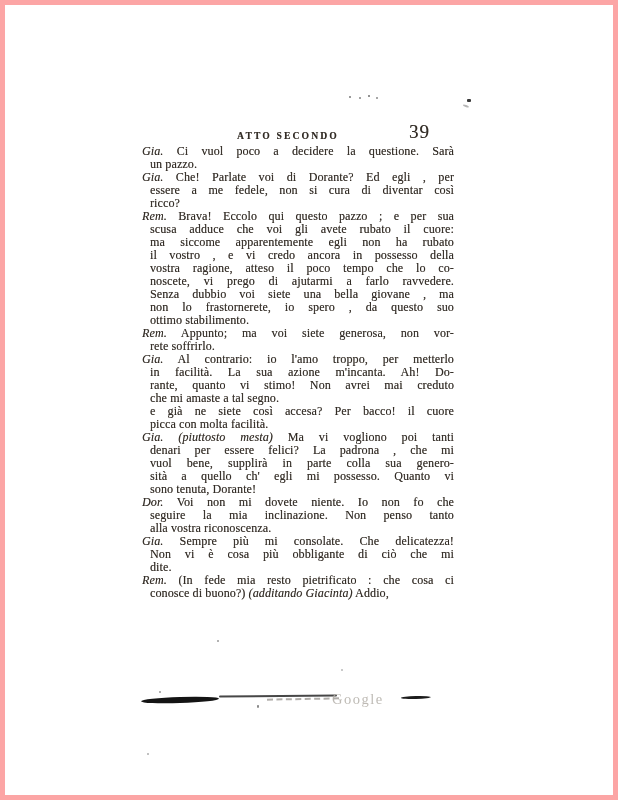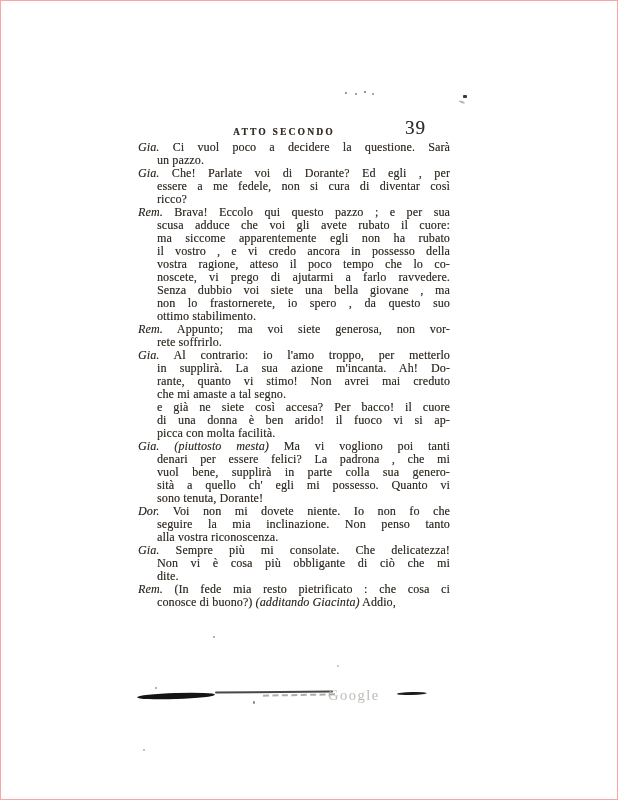--- a/index.html
+++ b/index.html
@@ -11,21 +11,21 @@
   body{
     width:618px;height:800px;
     background:#fff;
     font-family:"Liberation Serif", serif;
     position:relative;
     overflow:hidden;
   }
   .page{
     position:absolute;inset:0;
     background:var(--paper);
-    border:1px solid #fca5a5;
+    border:5px solid #fca5a5;
     box-sizing:border-box;
   }
   
   .header-title{
     position:absolute;
     left:137px;top:126px;width:312px;
     transform:translateX(-10px);
     text-align:center;
     font-size:9.5px;
     font-weight:bold;
@@ -47,21 +47,21 @@
     position:absolute;
     left:137px;top:140px;width:312px;
     color:var(--ink);
     font-size:12px;
     line-height:13px;
     letter-spacing:0.12px;
     text-shadow:0.2px 0.2px 0.35px rgba(50,40,30,0.5);
   }
   .line{text-align:justify;}
   .line.just{text-align-last:justify;}
-  .line.cont{margin-left:19px;}
+  .line.cont{margin-left:8px;}
   .speaker{font-style:italic;}
   .line i{font-style:italic;}
   
   .art{position:absolute;}
   .smudge-left{
     left:136px;top:692px;width:78px;height:6px;
     background:#141414;border-radius:50%;
     transform:rotate(-2deg);
   }
   .scan-line-mid{
@@ -118,27 +118,26 @@
         <div class="line cont just">Senza dubbio voi siete una bella giovane , ma</div>
         <div class="line cont just">non lo frastornerete, io spero , da questo suo</div>
         <div class="line cont">ottimo stabilimento.</div>
       </div>
       <div class="para">
         <div class="line just"><i class="speaker">Rem.</i> Appunto; ma voi siete generosa, non vor-</div>
         <div class="line cont">rete soffrirlo.</div>
       </div>
       <div class="para">
         <div class="line just"><i class="speaker">Gia.</i> Al contrario: io l'amo troppo, per metterlo</div>
-        <div class="line cont just">in supplirà. La sua azione m'incanta. Ah! Do-</div>
+        <div class="line cont just">in facilità. La sua azione m'incanta. Ah! Do-</div>
         <div class="line cont just">rante, quanto vi stimo! Non avrei mai creduto</div>
         <div class="line cont">che mi amaste a tal segno.</div>
       </div>
       <div class="para">
         <div class="line cont just">e già ne siete così accesa? Per bacco! il cuore</div>
-        <div class="line cont just">di una donna è ben arido! il fuoco vi si ap-</div>
         <div class="line cont">picca con molta facilità.</div>
       </div>
       <div class="para">
         <div class="line just"><i class="speaker">Gia.</i> <i>(piuttosto mesta)</i> Ma vi vogliono poi tanti</div>
         <div class="line cont just">denari per essere felici? La padrona , che mi</div>
         <div class="line cont just">vuol bene, supplirà in parte colla sua genero-</div>
         <div class="line cont just">sità a quello ch' egli mi possesso. Quanto vi</div>
         <div class="line cont">sono tenuta, Dorante!</div>
       </div>
       <div class="para">

